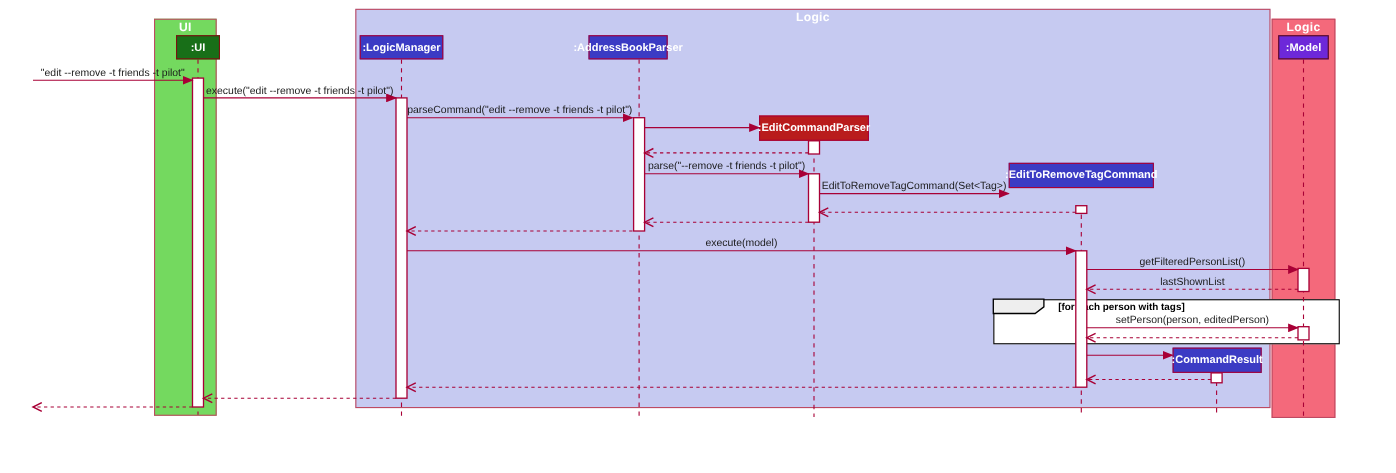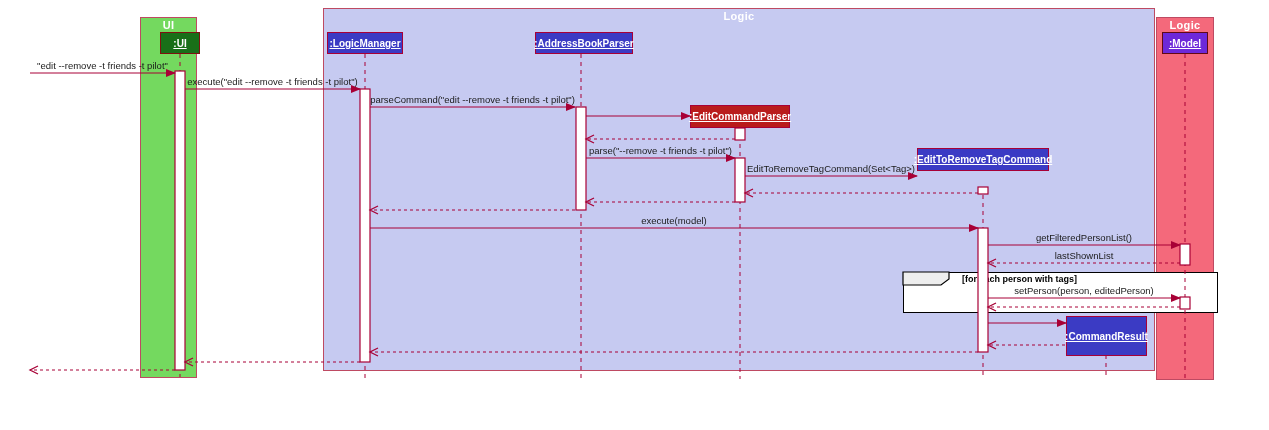--- a/index.html
+++ b/index.html
@@ -4,21 +4,21 @@
 <style>
   html,body{margin:0;padding:0;background:#fff;font-family:"Liberation Sans",sans-serif;}
   #canvas{position:relative;overflow:hidden;background:#fff;}
   .frame{position:absolute;border:1.5px solid #BE4A62;box-sizing:border-box;}
   .frame-title{position:absolute;top:1px;left:0;right:0;text-align:center;color:#fff;
                font-weight:bold;font-size:11px;letter-spacing:.3px;}
   #svg-layer{position:absolute;left:0;top:0;z-index:3;}
   #participants{position:absolute;left:0;top:0;z-index:4;width:0;height:0;}
   .pbox{position:absolute;box-sizing:border-box;border:1.6px solid;display:flex;
         align-items:center;justify-content:center;font-size:10px;font-weight:bold;
-        white-space:nowrap;z-index:4;text-decoration:underline;}
+        white-space:nowrap;z-index:4;}
   #loop-box{position:absolute;background:#fff;border:1.5px solid #000;box-sizing:border-box;z-index:2;}
   .loop-tab-label{position:absolute;left:0;top:0;width:46px;height:13px;line-height:13px;
         text-align:center;font-size:10px;font-weight:bold;color:#000;z-index:5;}
   .loop-cond{position:absolute;left:58px;top:1px;font-size:9px;font-weight:bold;color:#000;
         white-space:nowrap;z-index:5;}
   text{font-family:"Liberation Sans",sans-serif;}
 </style>
 </head>
 <body>
 
@@ -93,20 +93,20 @@
       <line x1="988" y1="323" x2="1066" y2="323" stroke="#A80036" stroke-width="1" marker-end="url(#mFill)"></line>
       <line x1="1101" y1="345" x2="988" y2="345" stroke="#A80036" stroke-width="1" stroke-dasharray="3,3" marker-end="url(#mOpen)"></line>
       <line x1="978" y1="352" x2="370" y2="352" stroke="#A80036" stroke-width="1" stroke-dasharray="3,3" marker-end="url(#mOpen)"></line>
       <line x1="360" y1="362" x2="185" y2="362" stroke="#A80036" stroke-width="1" stroke-dasharray="3,3" marker-end="url(#mOpen)"></line>
       <line x1="175" y1="370" x2="30" y2="370" stroke="#A80036" stroke-width="1" stroke-dasharray="3,3" marker-end="url(#mOpen)"></line>
     </svg>
 
   <div id="participants">
       <div class="pbox" style="left: 160px; top: 32px; width: 40px; height: 22px; background: rgb(24, 111, 24); border-color: rgb(126, 16, 16); color: rgb(255, 255, 255);">:UI</div>
       <div class="pbox" style="left: 327px; top: 32px; width: 76px; height: 22px; background: rgb(59, 59, 196); border-color: rgb(168, 0, 54); color: rgb(255, 255, 255);">:LogicManager</div>
-      <div class="pbox" style="left: 535px; top: 32px; width: 98px; height: 22px; background: rgb(59, 59, 196); border-color: rgb(168, 0, 54); color: rgb(255, 255, 255);">:AddressBookParser</div>
+      <div class="pbox" style="left: 535px; top: 32px; width: 72px; height: 22px; background: rgb(59, 59, 196); border-color: rgb(168, 0, 54); color: rgb(255, 255, 255);">:AddressBookParser</div>
       <div class="pbox" style="left: 690px; top: 105px; width: 100px; height: 23px; background: #b91c1c; border-color: rgb(168, 0, 54); color: rgb(255, 255, 255);">:EditCommandParser</div>
       <div class="pbox" style="left: 917px; top: 148px; width: 132px; height: 23px; background: rgb(59, 59, 196); border-color: rgb(168, 0, 54); color: rgb(255, 255, 255);">:EditToRemoveTagCommand</div>
-      <div class="pbox" style="left: 1066px; top: 316px; width: 81px; height: 40px; background: rgb(59, 59, 196); border-color: rgb(168, 0, 54); color: rgb(255, 255, 255);">:CommandResult</div>
+      <div class="pbox" style="left: 1066px; top: 316px; width: 81px; height: 23px; background: rgb(59, 59, 196); border-color: rgb(168, 0, 54); color: rgb(255, 255, 255);">:CommandResult</div>
       <div class="pbox" style="left: 1162px; top: 32px; width: 46px; height: 22px; background: #6d28d9; border-color: rgb(96, 9, 20); color: rgb(255, 255, 255);">:Model</div>
     </div>
 
 </div>
 
 </body></html>

